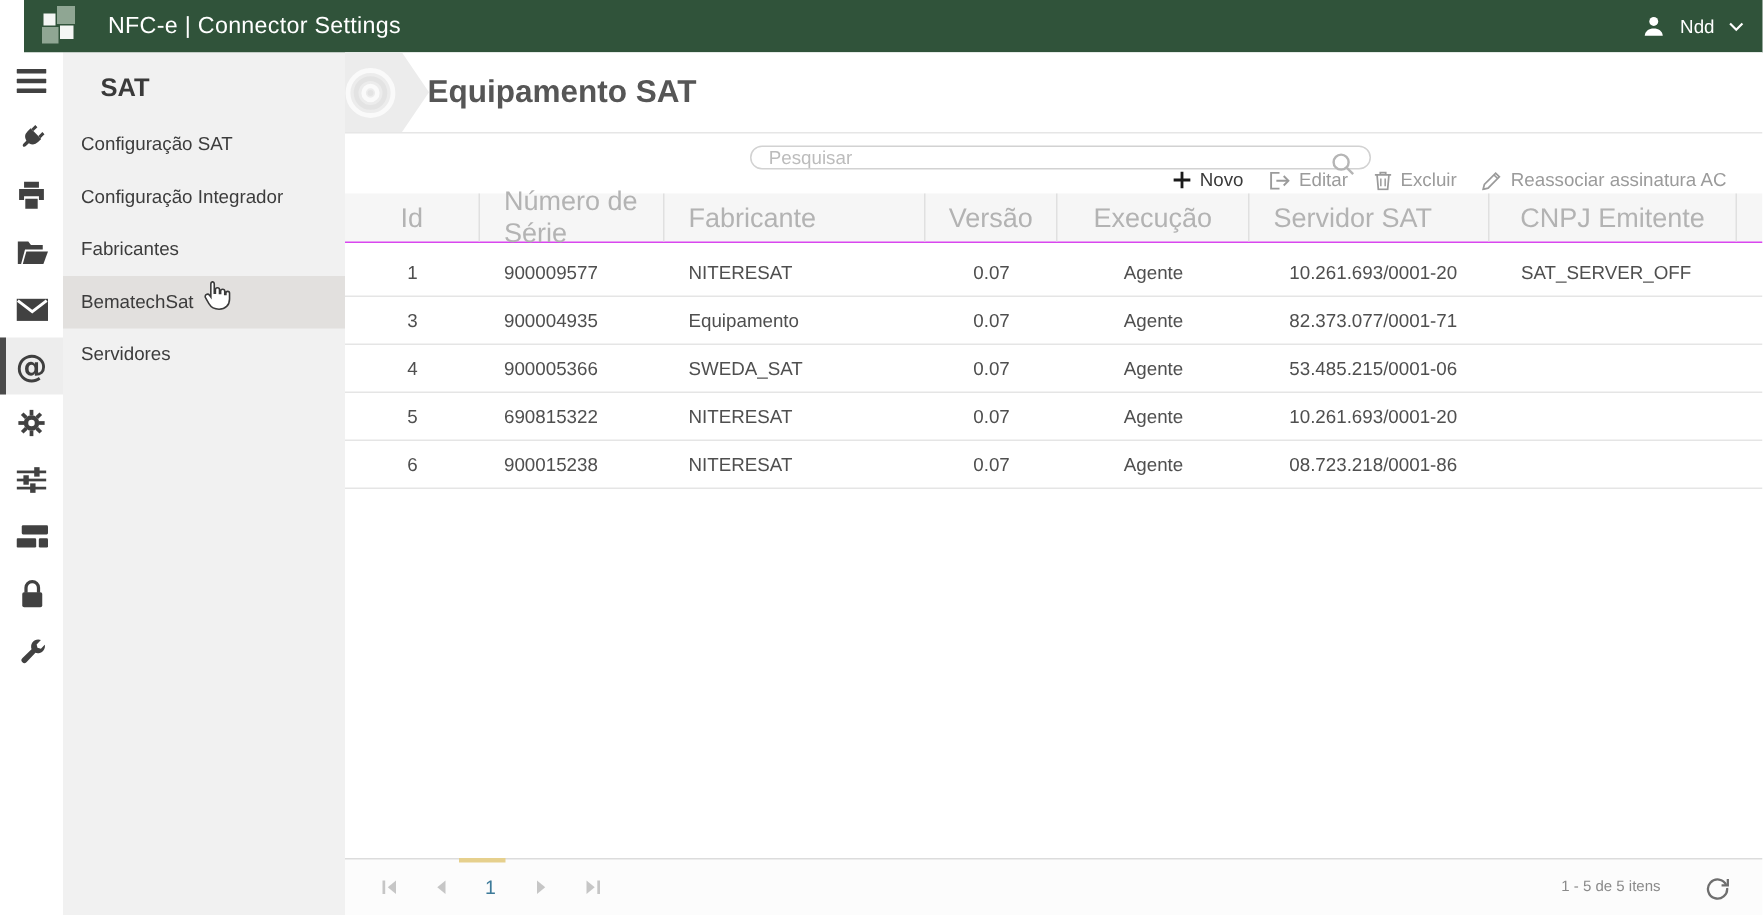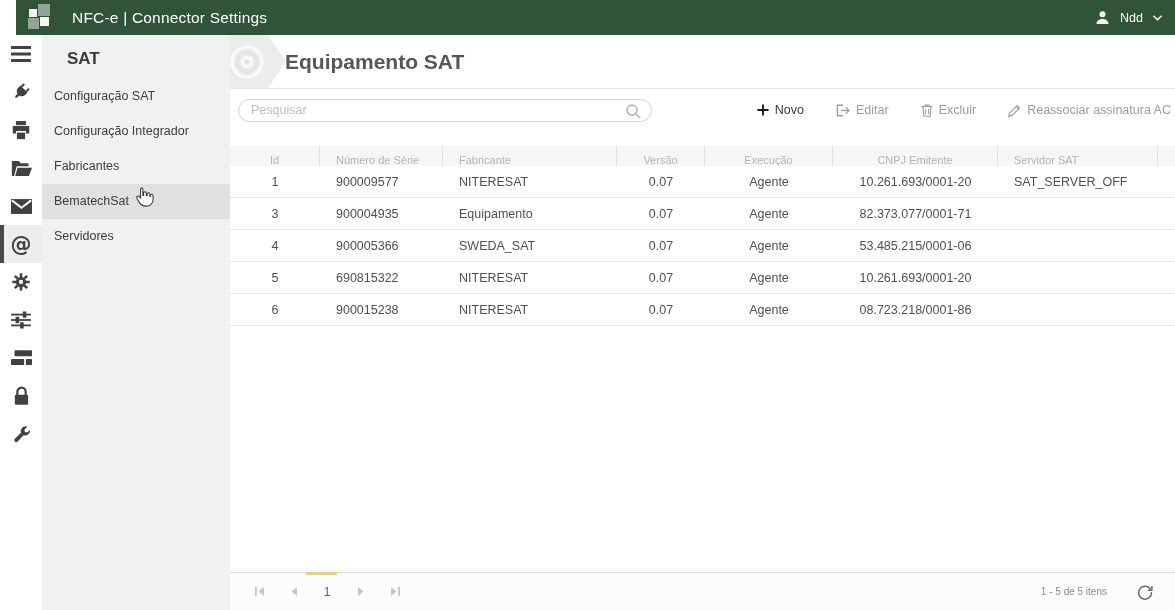--- a/index.html
+++ b/index.html
@@ -35,34 +35,34 @@
   .main { position:absolute; left:230px; top:35px; width:945px; height:575px; background:#fff; }
 
   .banner { position:absolute; left:0; top:0; width:945px; height:54px; background:#fff;
             border-bottom:1px solid #e6e6e6; }
   .banner-chevron { position:absolute; left:0; top:0; width:58px; height:53px; background:#ececec;
             clip-path:polygon(0 0, 38px 0, 56px 50%, 38px 100%, 0 100%); }
   .banner-rings { position:absolute; left:0px; top:8px; }
   .page-title { position:absolute; left:55px; top:0; height:53px; line-height:53px;
                 font-size:21px; font-weight:600; color:#565656; }
 
-  .toolbar { position:absolute; left:0; top:62px; width:945px; height:26px; display:flex; align-items:center; }
+  .toolbar { position:absolute; left:0; top:62px; width:945px; height:26px; display:flex; align-items:center;flex-direction:column; }
   .searchbox { position:relative; margin-left:8px; width:414px; height:23px; border:1px solid #d2d2d2;
                border-radius:13px; background:#fff; display:flex; align-items:center; }
   .searchbox input { border:none; outline:none; background:transparent; width:380px; margin-left:12px;
                      font-size:12.5px; color:#555; font-family:"Liberation Sans", sans-serif; }
   .searchbox input::placeholder { color:#bcbcbc; }
   .searchbox .mag { position:absolute; right:9px; top:3px; }
-  .btn-group { margin-left:auto; margin-right:4px; display:flex; align-items:center; gap:32px; }
+  .btn-group { margin-left:auto; margin-right:24px; display:flex; align-items:center; gap:17px; }
   .tbtn { display:flex; align-items:center; gap:6px; font-size:12.5px; color:#9b9b9b; cursor:pointer; white-space:nowrap; }
   .tbtn.primary { color:#3a3a3a; }
 
-  .thead { position:absolute; left:0; top:111px; width:945px; height:33px; background:#f6f6f6;
-           border-bottom:5px solid #d946ef; display:flex; align-items:center;
-           font-size:11px; color:#b3b3b3; }
+  .thead { position:absolute; left:0; top:94px; width:945px; height:33px; background:#f6f6f6;
+           border-bottom:1px solid #d946ef; display:flex; align-items:center;
+           font-size:18px; color:#b3b3b3; }
   .th { height:100%; display:flex; align-items:center; border-right:1px solid #e0e0e0; }
   .th.center { justify-content:center; }
   .th.left { padding-left:16px; }
   .th.fill { flex:1; border-right:none; }
 
   .tbody { position:absolute; left:0; top:131px; width:945px; }
   .tr { display:flex; align-items:center; height:32px; border-bottom:1px solid #e5e5e5;
         font-size:12.5px; color:#4f4f4f; cursor:pointer; background:#fff; }
   .td { display:flex; align-items:center; height:100%; }
   .td.center { justify-content:center; }
@@ -256,22 +256,22 @@
         </div>
       </div>
     </div>
 
     <div class="thead">
         <div class="th center" style="width: 90px;">Id</div>
         <div class="th left" style="width: 123px;">Número de Série</div>
         <div class="th left" style="width: 174px;">Fabricante</div>
         <div class="th center" style="width: 88px;">Versão</div>
         <div class="th center" style="width: 128px;">Execução</div>
+        <div class="th left" style="width: 160px;">Servidor SAT</div>
         <div class="th center" style="width: 165px;">CNPJ Emitente</div>
-        <div class="th left" style="width: 160px;">Servidor SAT</div>
         <div class="th fill"></div>
       </div>
     <div class="tbody">
         <div class="tr">
           <div class="td center" style="width: 90px;">1</div>
           <div class="td left" style="width: 123px;">900009577</div>
           <div class="td left" style="width: 174px;">NITERESAT</div>
           <div class="td center" style="width: 88px;">0.07</div>
           <div class="td center" style="width: 128px;">Agente</div>
           <div class="td center" style="width: 165px;">10.261.693/0001-20</div>

